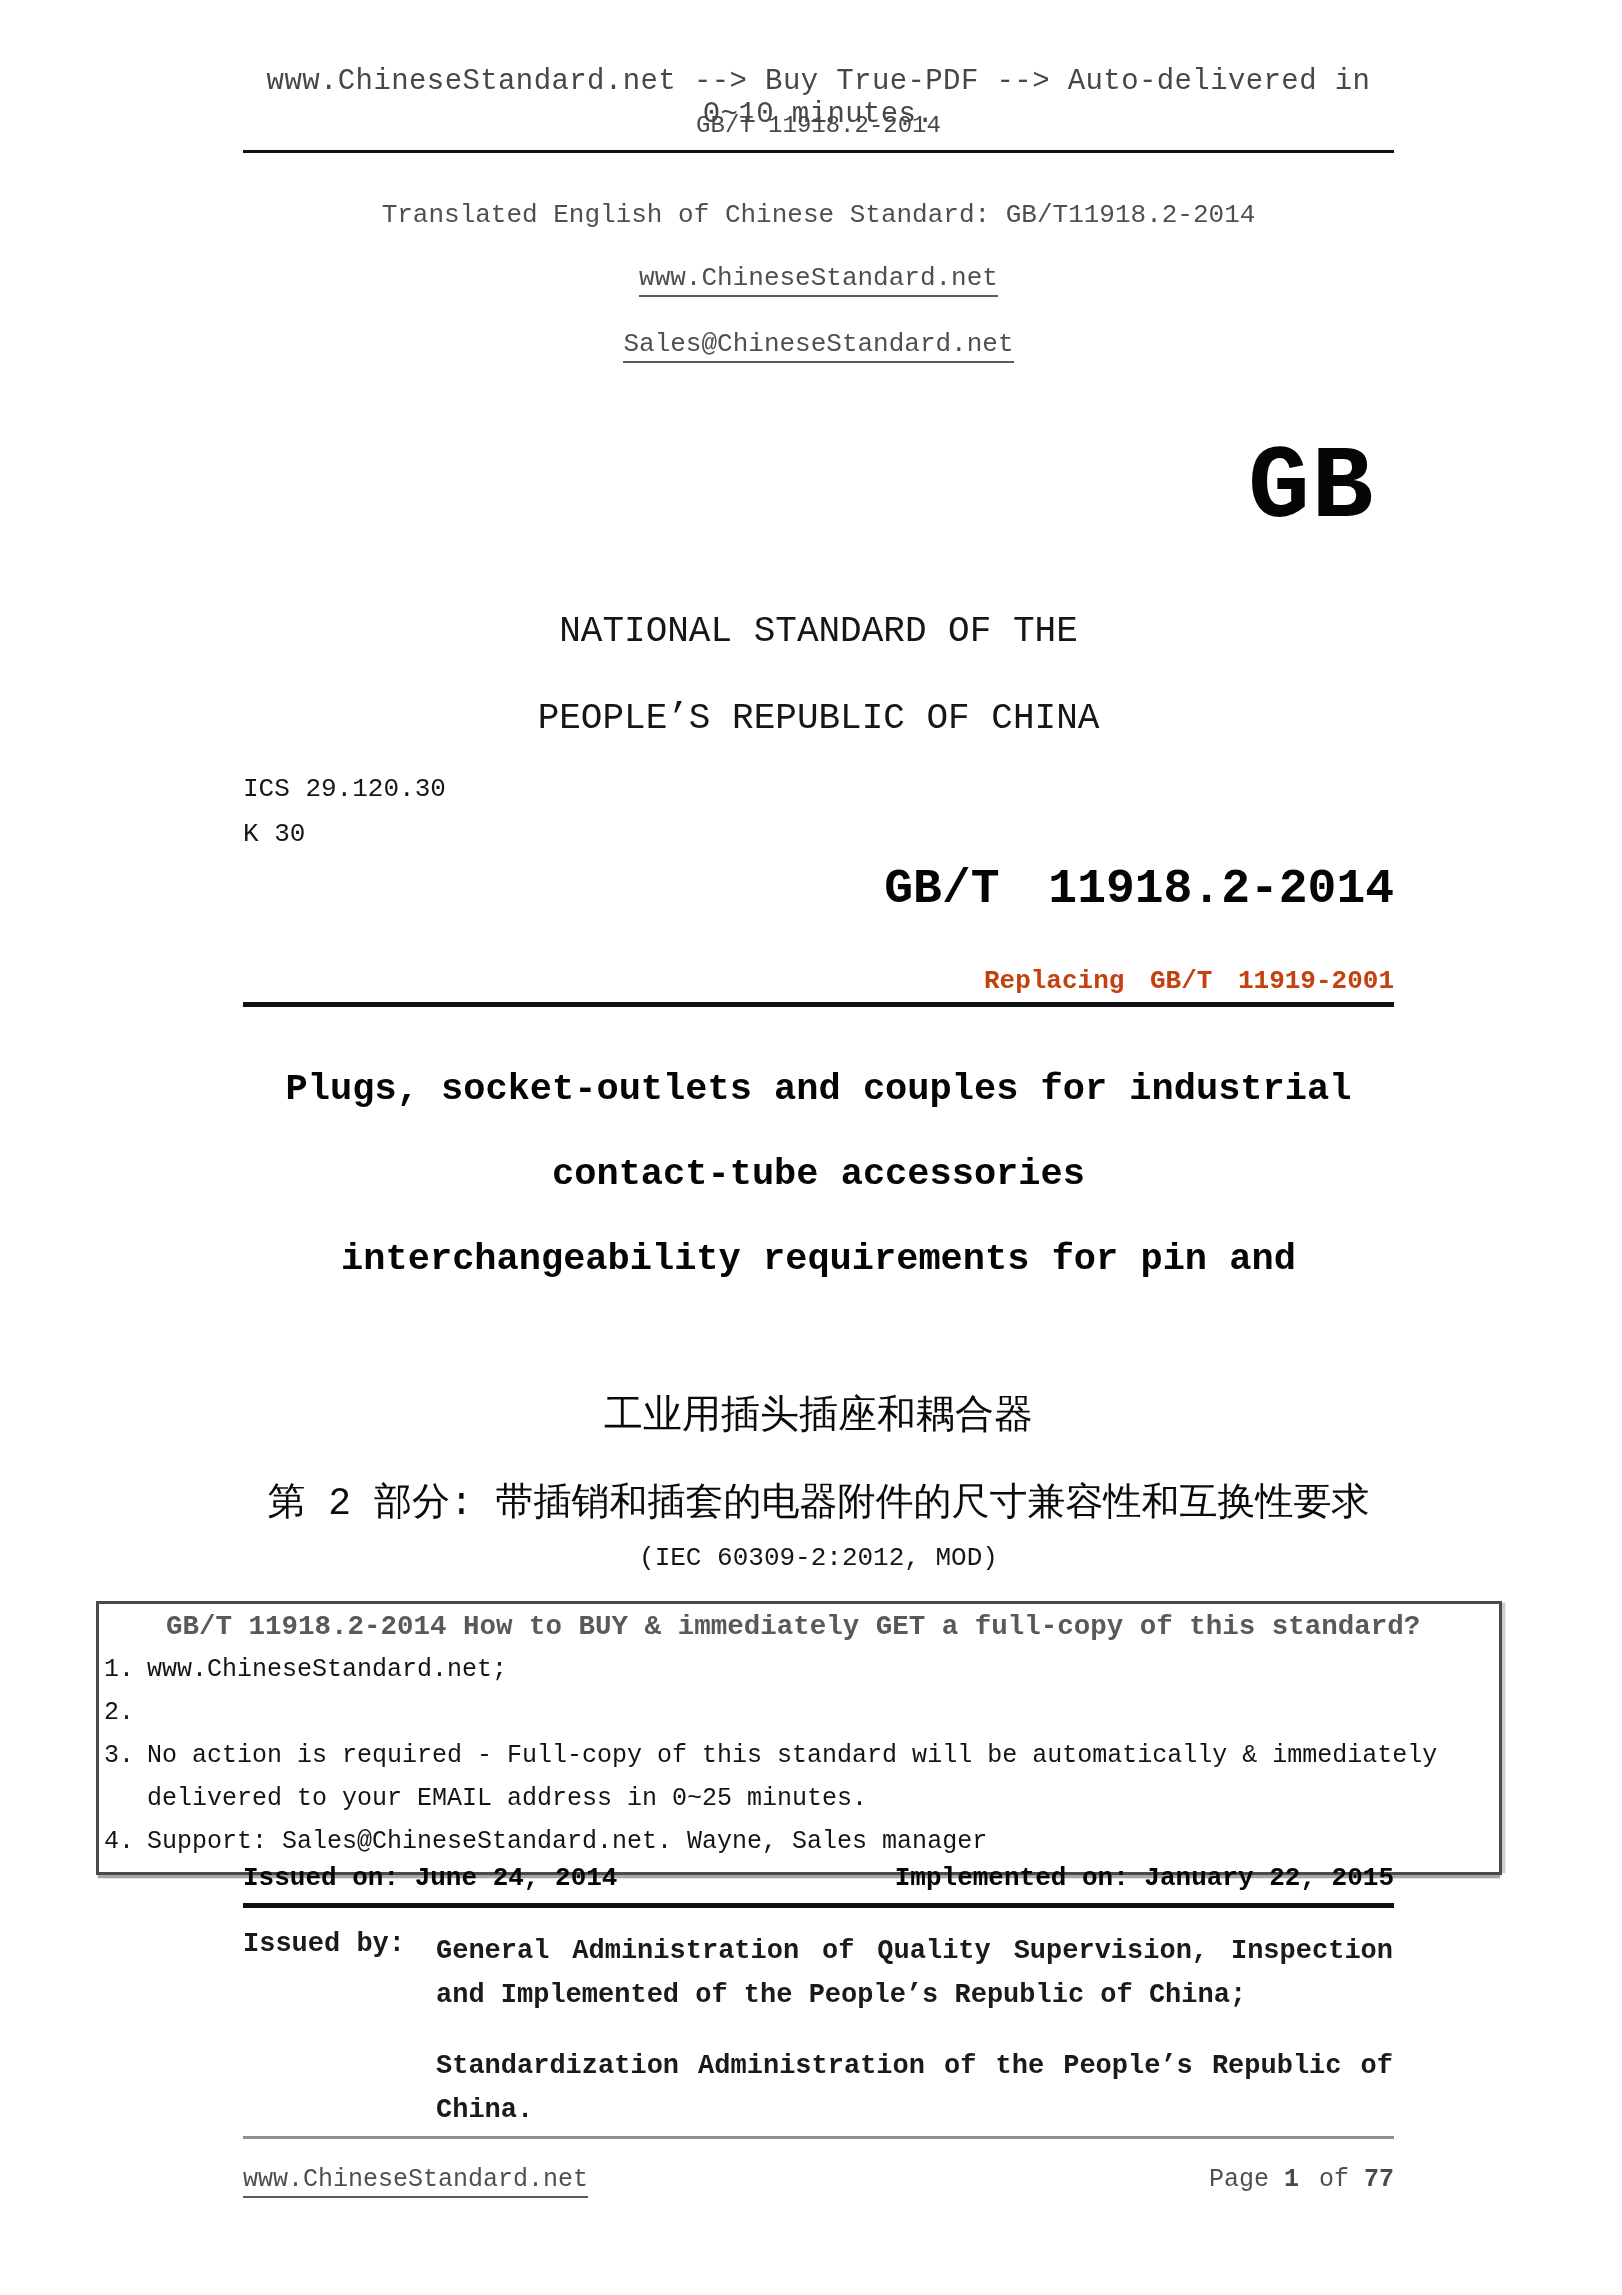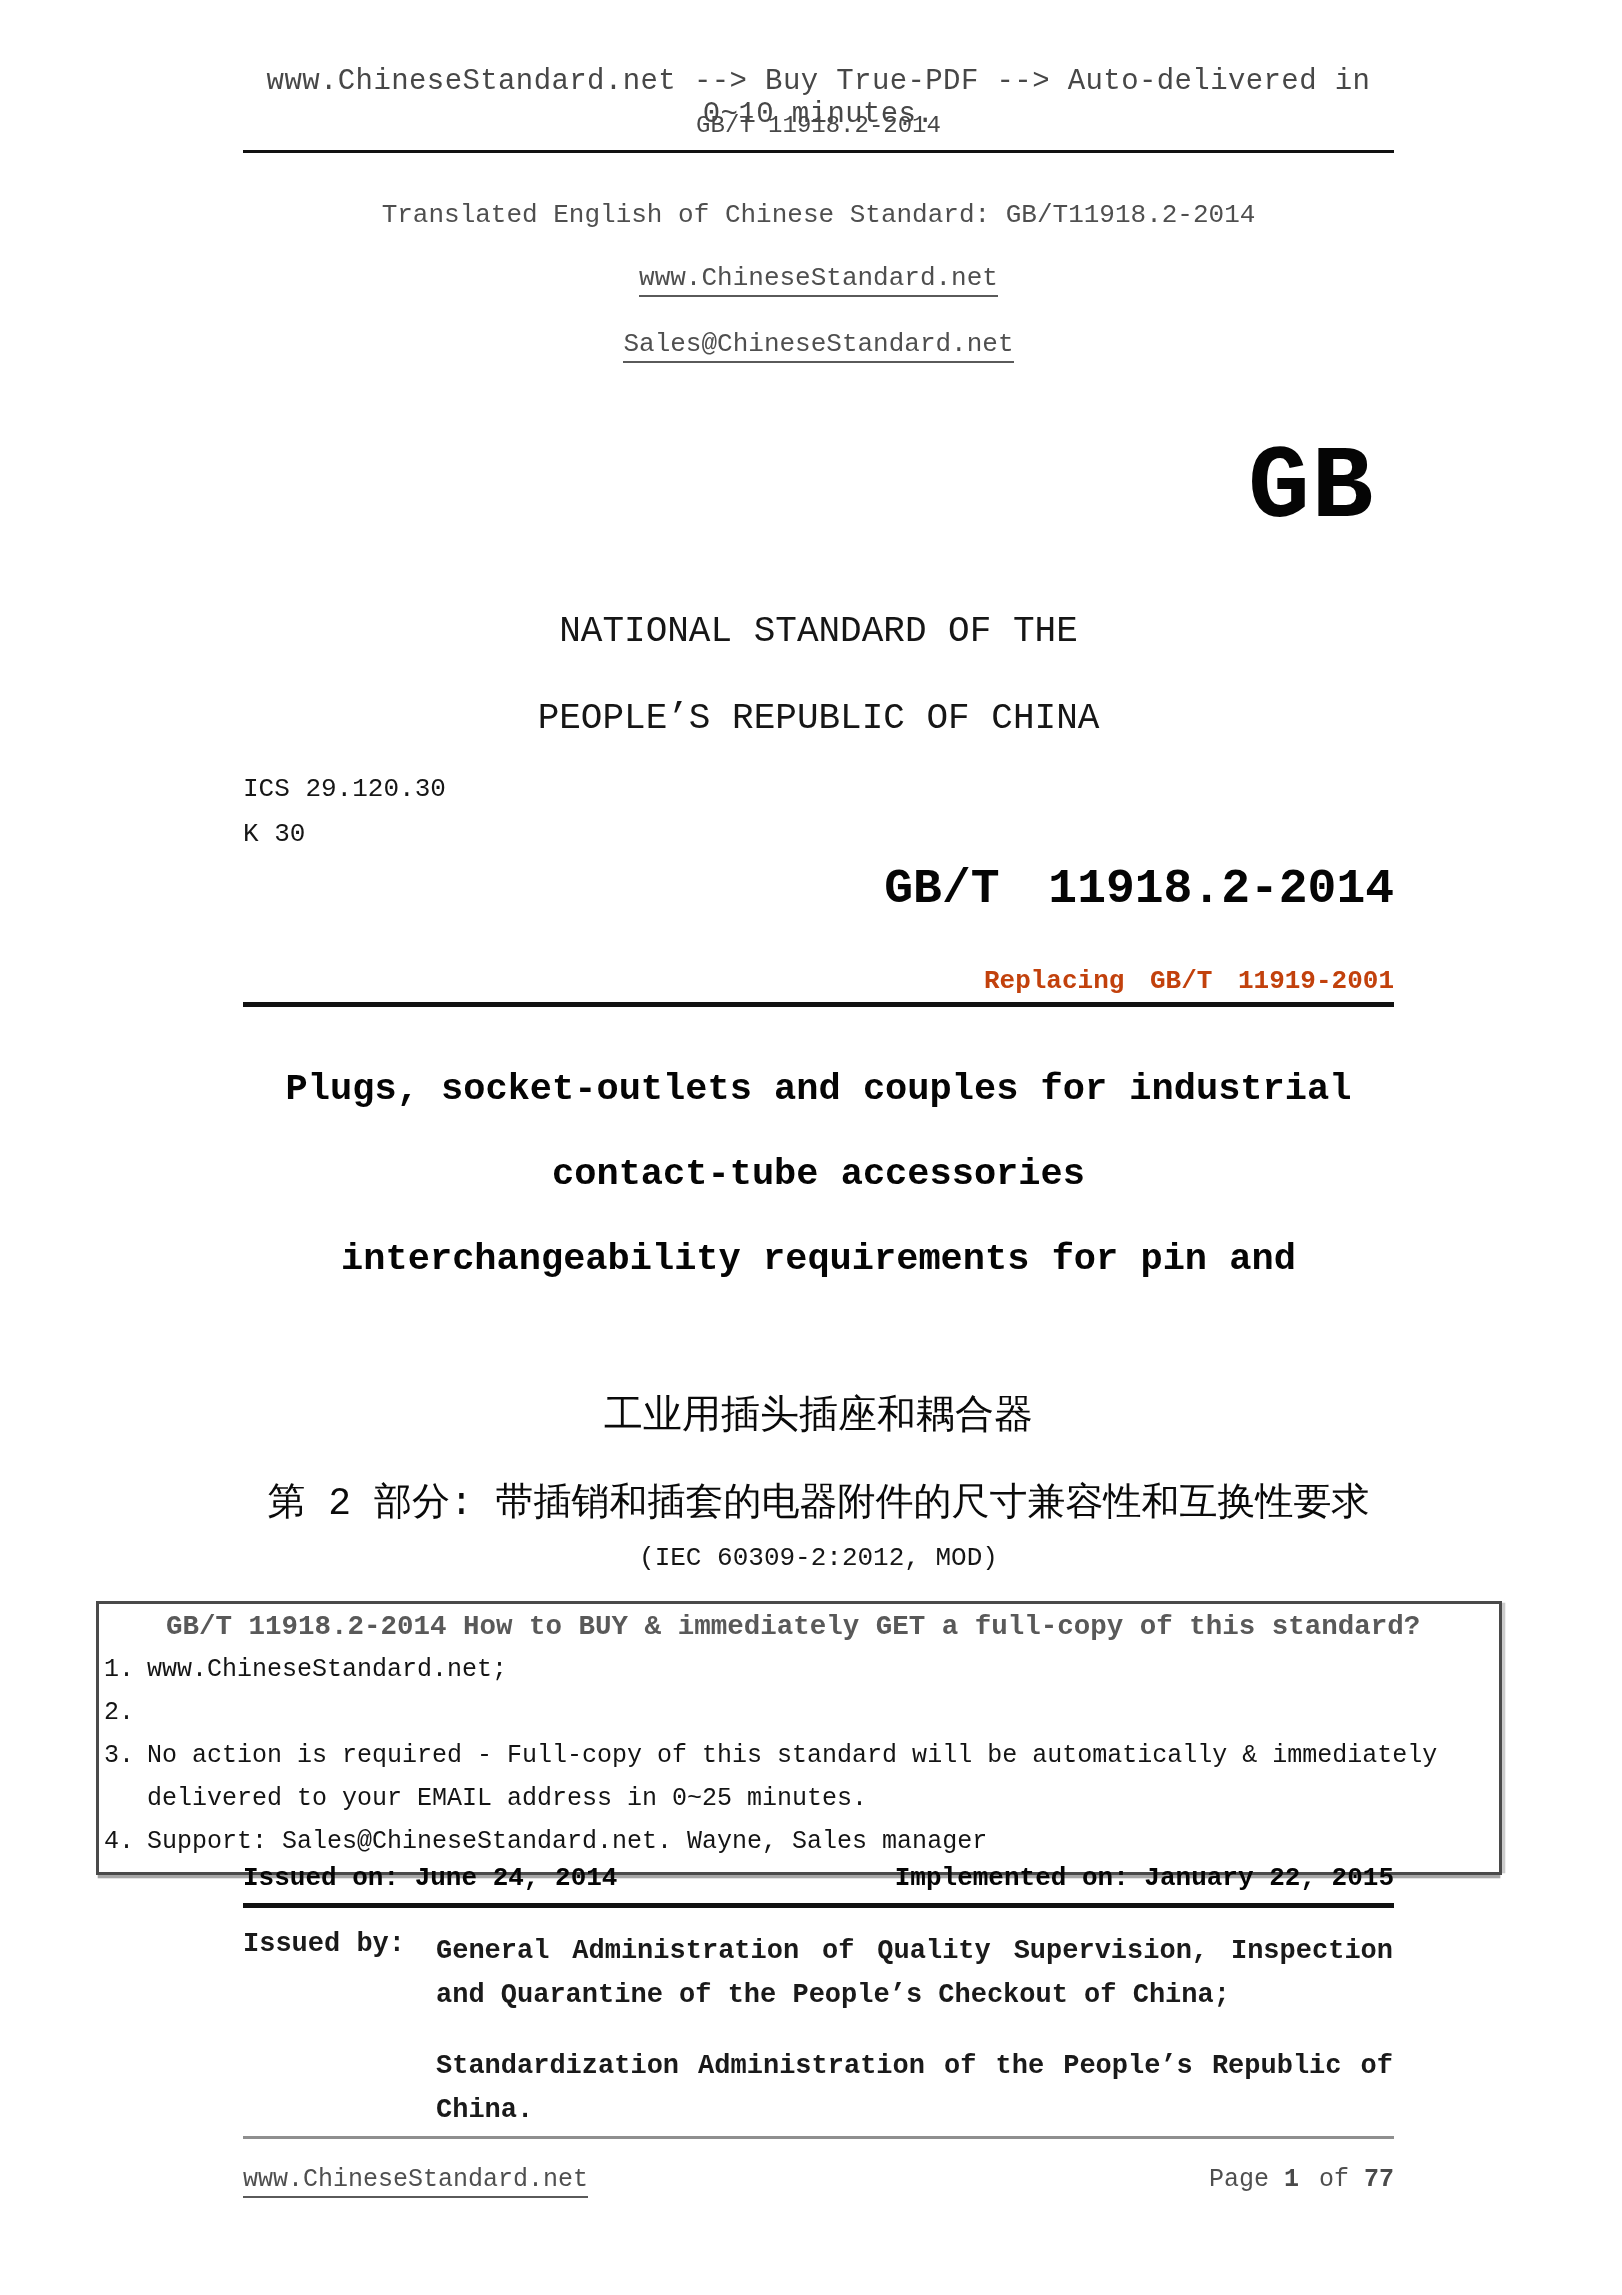--- a/index.html
+++ b/index.html
@@ -172,21 +172,21 @@
     <span>Issued on: June 24, 2014</span>
     <span>Implemented on: January 22, 2015</span>
   </div>
   <div class="rule rule3"></div>
 
   <div class="content-col issuer-row">
     <div class="issuer-label">Issued by:</div>
     <div class="issuer-value">
       <div class="issuer-p1">
         <div class="just">General Administration of Quality Supervision, Inspection</div>
-        <div>and Quarantine of the People’s Checkout of China;</div>
+        <div>and Implemented of the People’s Republic of China;</div>
       </div>
       <div class="issuer-p2">
         <div class="just">Standardization Administration of the People’s Republic of</div>
         <div>China.</div>
       </div>
     </div>
   </div>
 
   <div class="rule rule4"></div>
 

